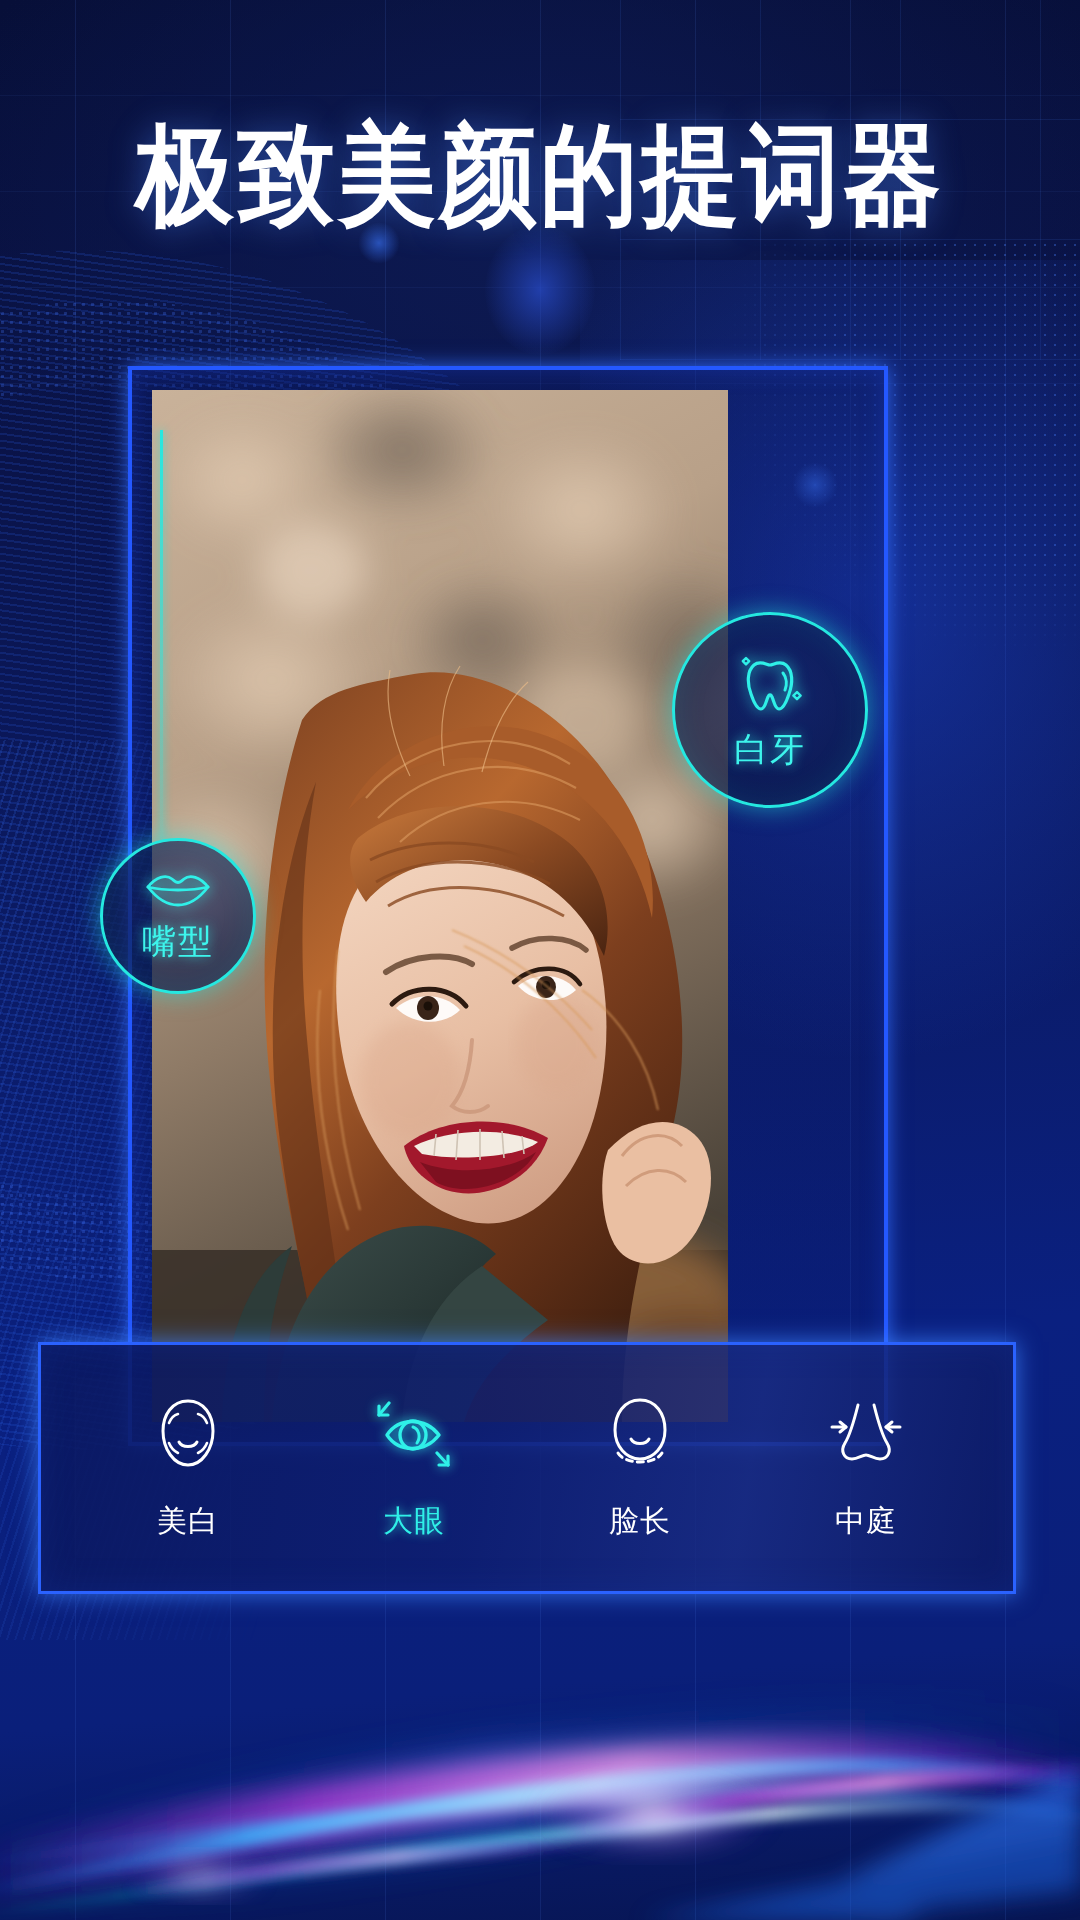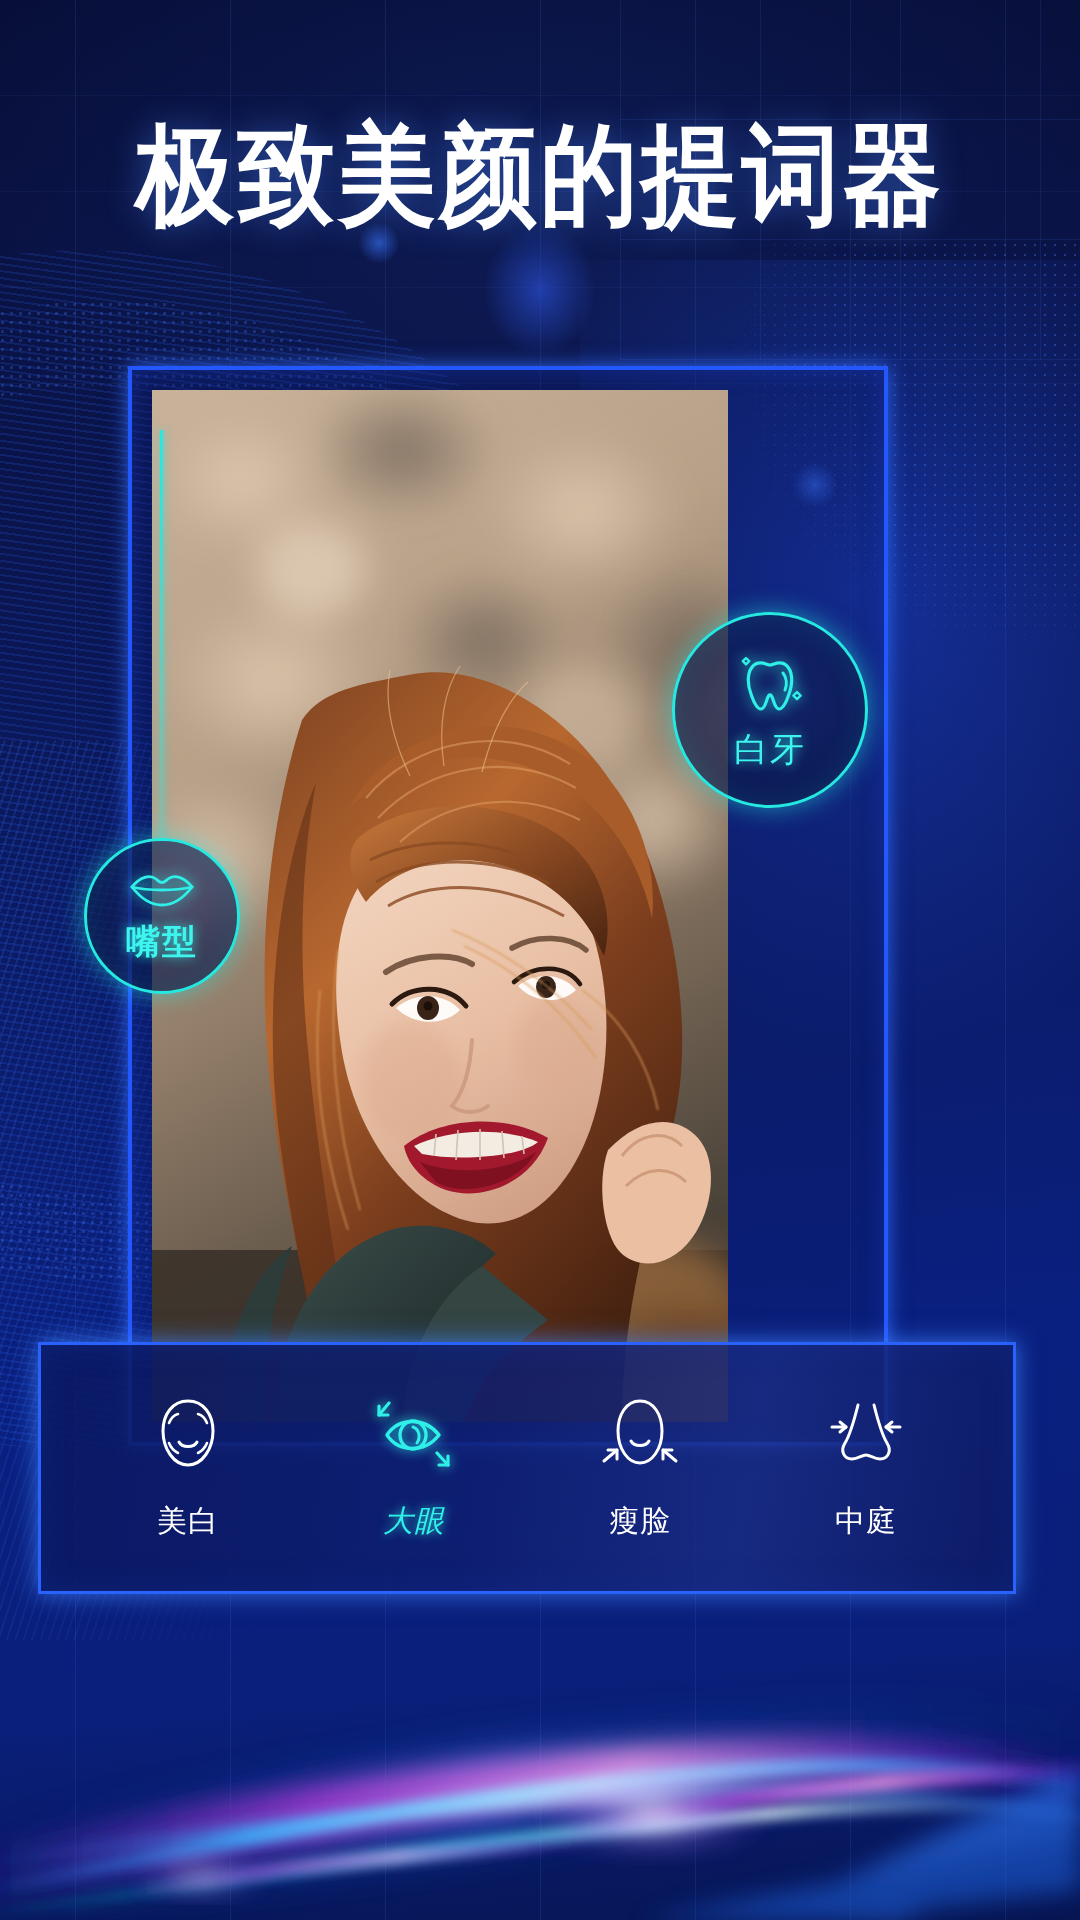--- a/index.html
+++ b/index.html
@@ -143,21 +143,21 @@
     font-size: 34px;
     letter-spacing: 2px;
     color:#3df5ec;
     text-shadow: 0 0 12px rgba(45,240,230,.85);
     margin-top: 4px;
     text-align: right;
   }
   .badge svg { filter: drop-shadow(0 0 7px rgba(45,240,230,.9)); }
 
   #badge-teeth { left: 672px; top: 612px;  width: 196px; height: 196px; }
-  #badge-mouth { left: 84px;  top: 838px;  width: 156px; height: 156px; font-weight: bold; }
+  #badge-mouth { left: 100px;  top: 838px;  width: 156px; height: 156px; }
 
   .badge-stem {
     position:absolute;
     width:3px;
     background: linear-gradient(#25e8e0, rgba(37,232,224,.25));
     box-shadow: 0 0 9px rgba(37,232,224,.9);
   }
   #stem-mouth { left: 160px; top: 430px; height: 412px; }
 
   
@@ -176,21 +176,21 @@
     gap: 30px;
     width: 120px;
   }
   .tool .glyph { height: 76px; display:flex; align-items:center; justify-content:center; }
   .tool .tlabel {
     font-size: 30px;
     color:#ffffff;
     letter-spacing: 1px;
     white-space: nowrap;
   }
-  .tool.active .tlabel { color:#2ff0e8; text-shadow:0 0 10px rgba(45,240,230,.8);font-style:italic; }
+  .tool.active .tlabel { color:#2ff0e8; text-shadow:0 0 10px rgba(45,240,230,.8); }
   .tool.active .glyph svg { filter: drop-shadow(0 0 6px rgba(45,240,230,.85)); }
 
   
   .streaks { position:absolute; left:0; bottom:0; width:1080px; height:330px; }
 </style>
 </head>
 <body>
 
 <div id="poster">
 
@@ -409,34 +409,33 @@
           <path d="M40 32 C46 34 48 42 44 48" stroke-width="3"></path>
           <path d="M16 8 L6 20" stroke-width="3.2"></path>
           <path d="M6 20 L6 11 M6 20 L15 20" stroke-width="3.2"></path>
           <path d="M64 58 L75 70" stroke-width="3.2"></path>
           <path d="M75 70 L75 61 M75 70 L66 70" stroke-width="3.2"></path>
         </svg>
       </span>
       <span class="tlabel">大眼</span>
     </div>
 
+
     <div class="tool">
       <span class="glyph">
-        <svg width="80" height="76" viewBox="0 0 80 76" fill="none" stroke="#ffffff" stroke-width="3" stroke-linecap="round" stroke-linejoin="round">
-          <path d="M40 6 C54 6 62 20 62 36 C62 54 52 68 40 68 C28 68 18 54 18 36 C18 20 26 6 40 6 Z"></path>
-          <path d="M31 46 C34 52 46 52 49 46" stroke-width="3"></path>
-          <path d="M4 66 L17 55" stroke-width="3"></path>
-          <path d="M17 55 L8 55 M17 55 L17 64" stroke-width="3"></path>
-          <path d="M76 66 L63 55" stroke-width="3"></path>
-          <path d="M63 55 L72 55 M63 55 L63 64" stroke-width="3"></path>
+        <svg width="70" height="76" viewBox="0 0 70 76" fill="none" stroke="#ffffff" stroke-width="3" stroke-linecap="round" stroke-linejoin="round">
+          <path d="M35 5 C51 5 60 19 60 35 C60 51 49 64 35 64 C21 64 10 51 10 35 C10 19 19 5 35 5 Z"></path>
+          <path d="M26 44 C29 50 41 50 44 44" stroke-width="3"></path>
+          <g stroke-width="3" stroke-dasharray="6 5">
+            <path d="M13 58 C20 70 50 70 57 58"></path>
+          </g>
         </svg>
       </span>
-      <span class="tlabel">瘦脸</span>
+      <span class="tlabel">脸长</span>
     </div>
-
 
 
     <div class="tool">
       <span class="glyph">
         <svg width="80" height="76" viewBox="0 0 80 76" fill="none" stroke="#ffffff" stroke-width="3" stroke-linecap="round" stroke-linejoin="round">
           <path d="M32 10 C28 26 24 40 19 48 C14 56 18 64 26 64 C32 64 36 60 40 60 C44 60 48 64 54 64 C62 64 66 56 61 48 C56 40 52 26 48 10"></path>
           <path d="M6 32 L20 32" stroke-width="3"></path>
           <path d="M20 32 L14 27 M20 32 L14 37" stroke-width="3"></path>
           <path d="M74 32 L60 32" stroke-width="3"></path>
           <path d="M60 32 L66 27 M60 32 L66 37" stroke-width="3"></path>

